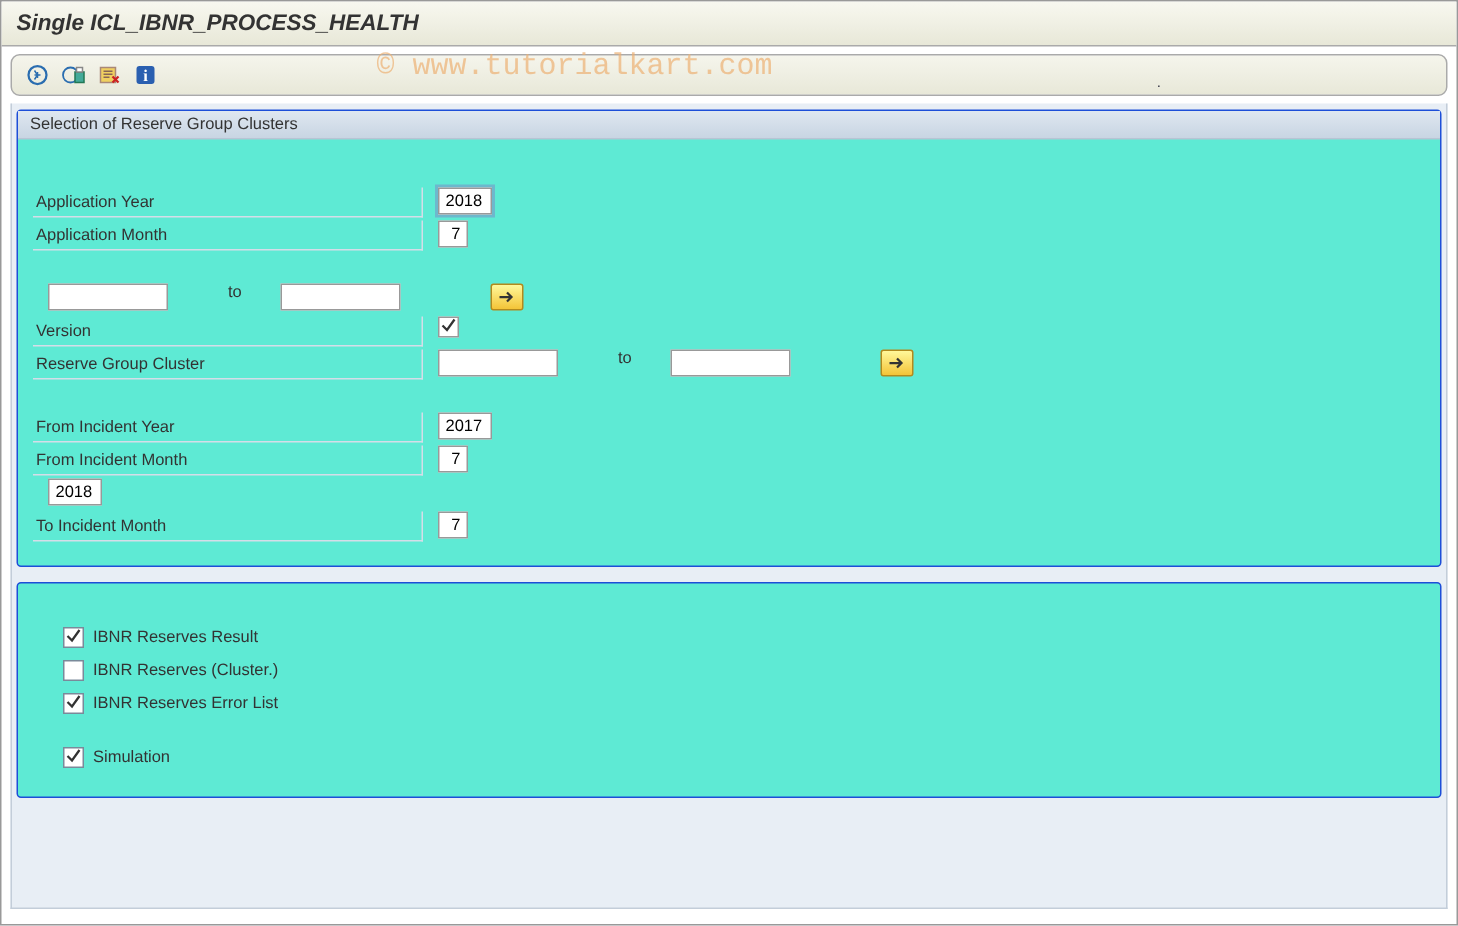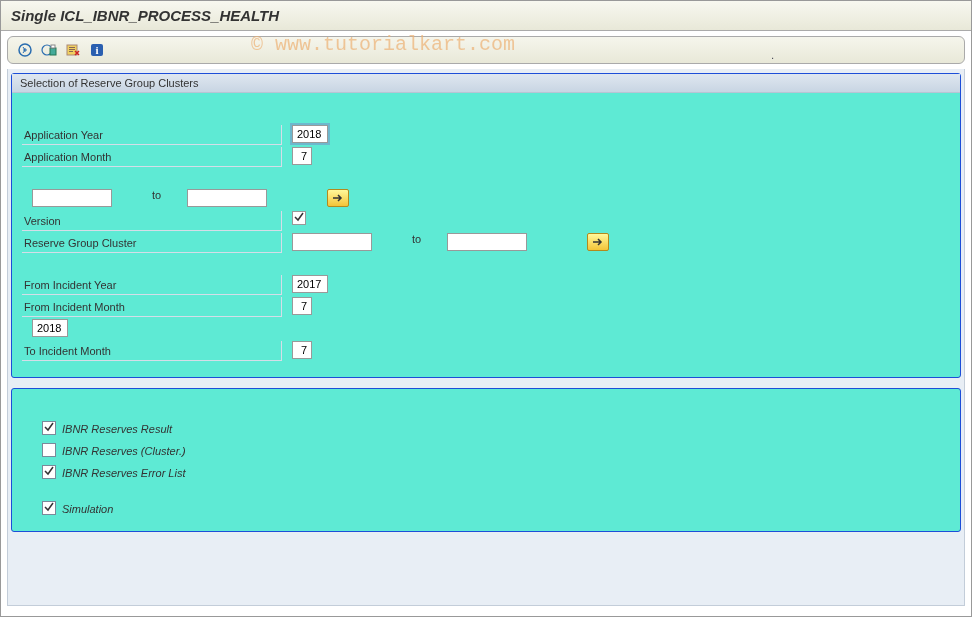--- a/index.html
+++ b/index.html
@@ -149,27 +149,26 @@
       justify-content: center;
       margin-right: 6px;
       cursor: pointer;
       position: relative;
     }
     .chk svg {
        position: absolute; top:-1px; left:0;
     }
     .chk-row {
       display: flex;
-      align-items: flex-end;
+      align-items: center;
       height: 20px;
       margin-bottom: 2px;
       font-size: 11px;
       color: #333;
       padding-left: 20px;
-      font-style: italic;
     }
     .io-gap { height: 14px; }
     .period-small { color:#334; font-size:10px; position:absolute; right:190px; bottom:2px;}
   </style>
 </head>
 <body>
 
 <div class="title-bar">Single ICL_IBNR_PROCESS_HEALTH</div>
 
 <div class="toolbar">

